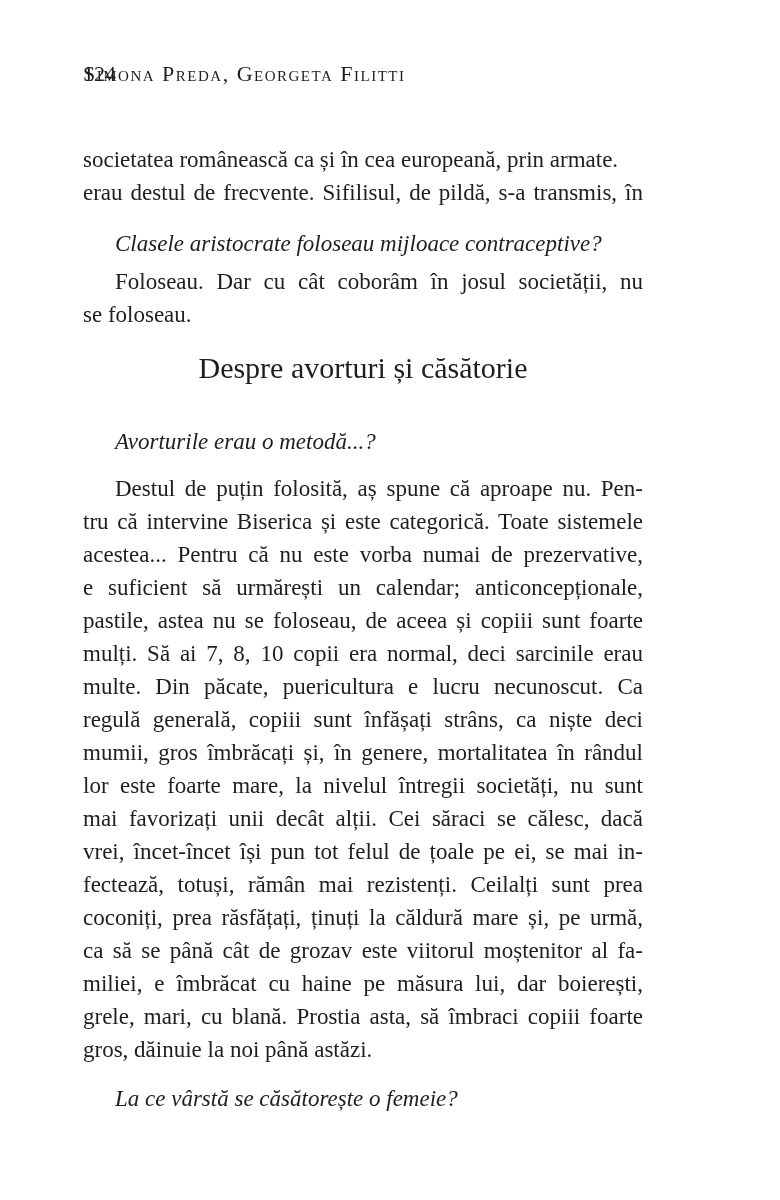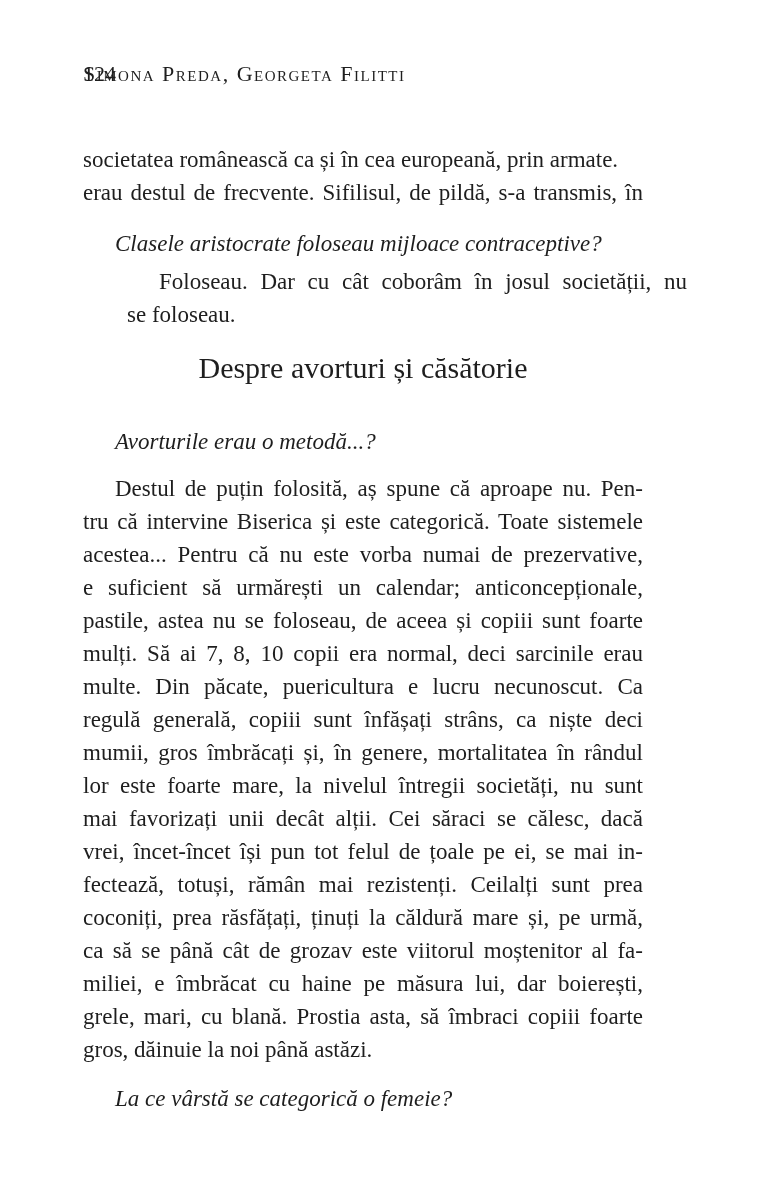--- a/index.html
+++ b/index.html
@@ -52,21 +52,21 @@
   }
   .indent {
     text-indent: 32px;
   }
   .question {
     font-style: italic;
     text-indent: 32px;
   }
   .p1 { top: 120px; }
   .q1 { top: 204px; }
-  .a1 { top: 242px; margin-left: 44px; }
+  .a1 { top: 242px; }
   .heading {
     top: 350px;
     font-size: 30px;
     line-height: 36px;
     text-align: center;
     font-weight: normal;
     margin: 0;
   }
   .q2 { top: 402px; }
   .p2 { top: 449px; }
@@ -112,15 +112,15 @@
     <span class="line jl">mai favorizați unii decât alții. Cei săraci se călesc, dacă</span>
     <span class="line jl">vrei, încet-încet își pun tot felul de țoale pe ei, se mai in-</span>
     <span class="line jl">fectează, totuși, rămân mai rezistenți. Ceilalți sunt prea</span>
     <span class="line jl">coconiți, prea răsfățați, ținuți la căldură mare și, pe urmă,</span>
     <span class="line jl">ca să se până cât de grozav este viitorul moștenitor al fa-</span>
     <span class="line jl">miliei, e îmbrăcat cu haine pe măsura lui, dar boierești,</span>
     <span class="line jl">grele, mari, cu blană. Prostia asta, să îmbraci copiii foarte</span>
     <span class="line">gros, dăinuie la noi până astăzi.</span>
   </p>
 
-  <p class="block bodytext question q3">La ce vârstă se categorică o femeie?</p>
+  <p class="block bodytext question q3">La ce vârstă se căsătorește o femeie?</p>
 
 </div>
 
 </body></html>

